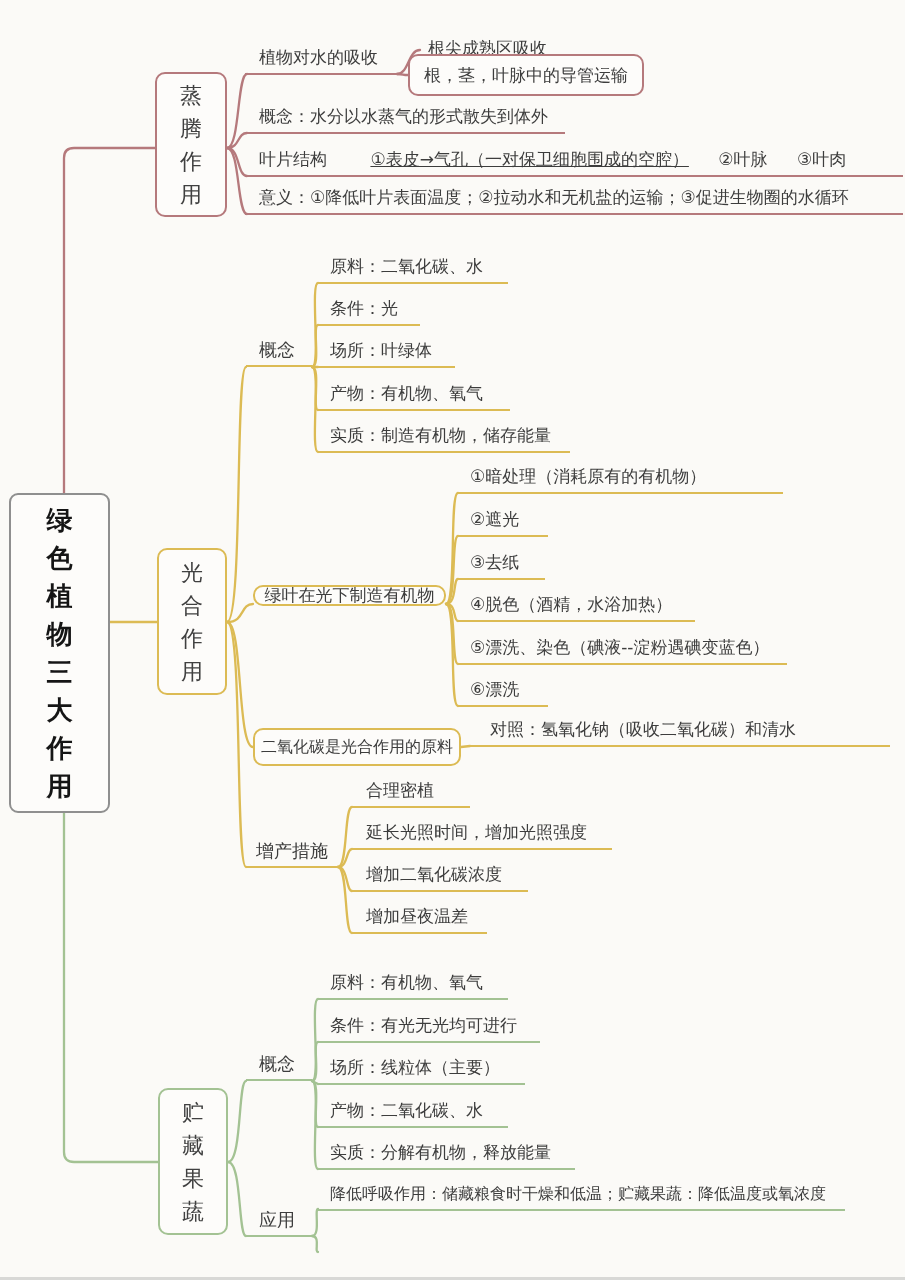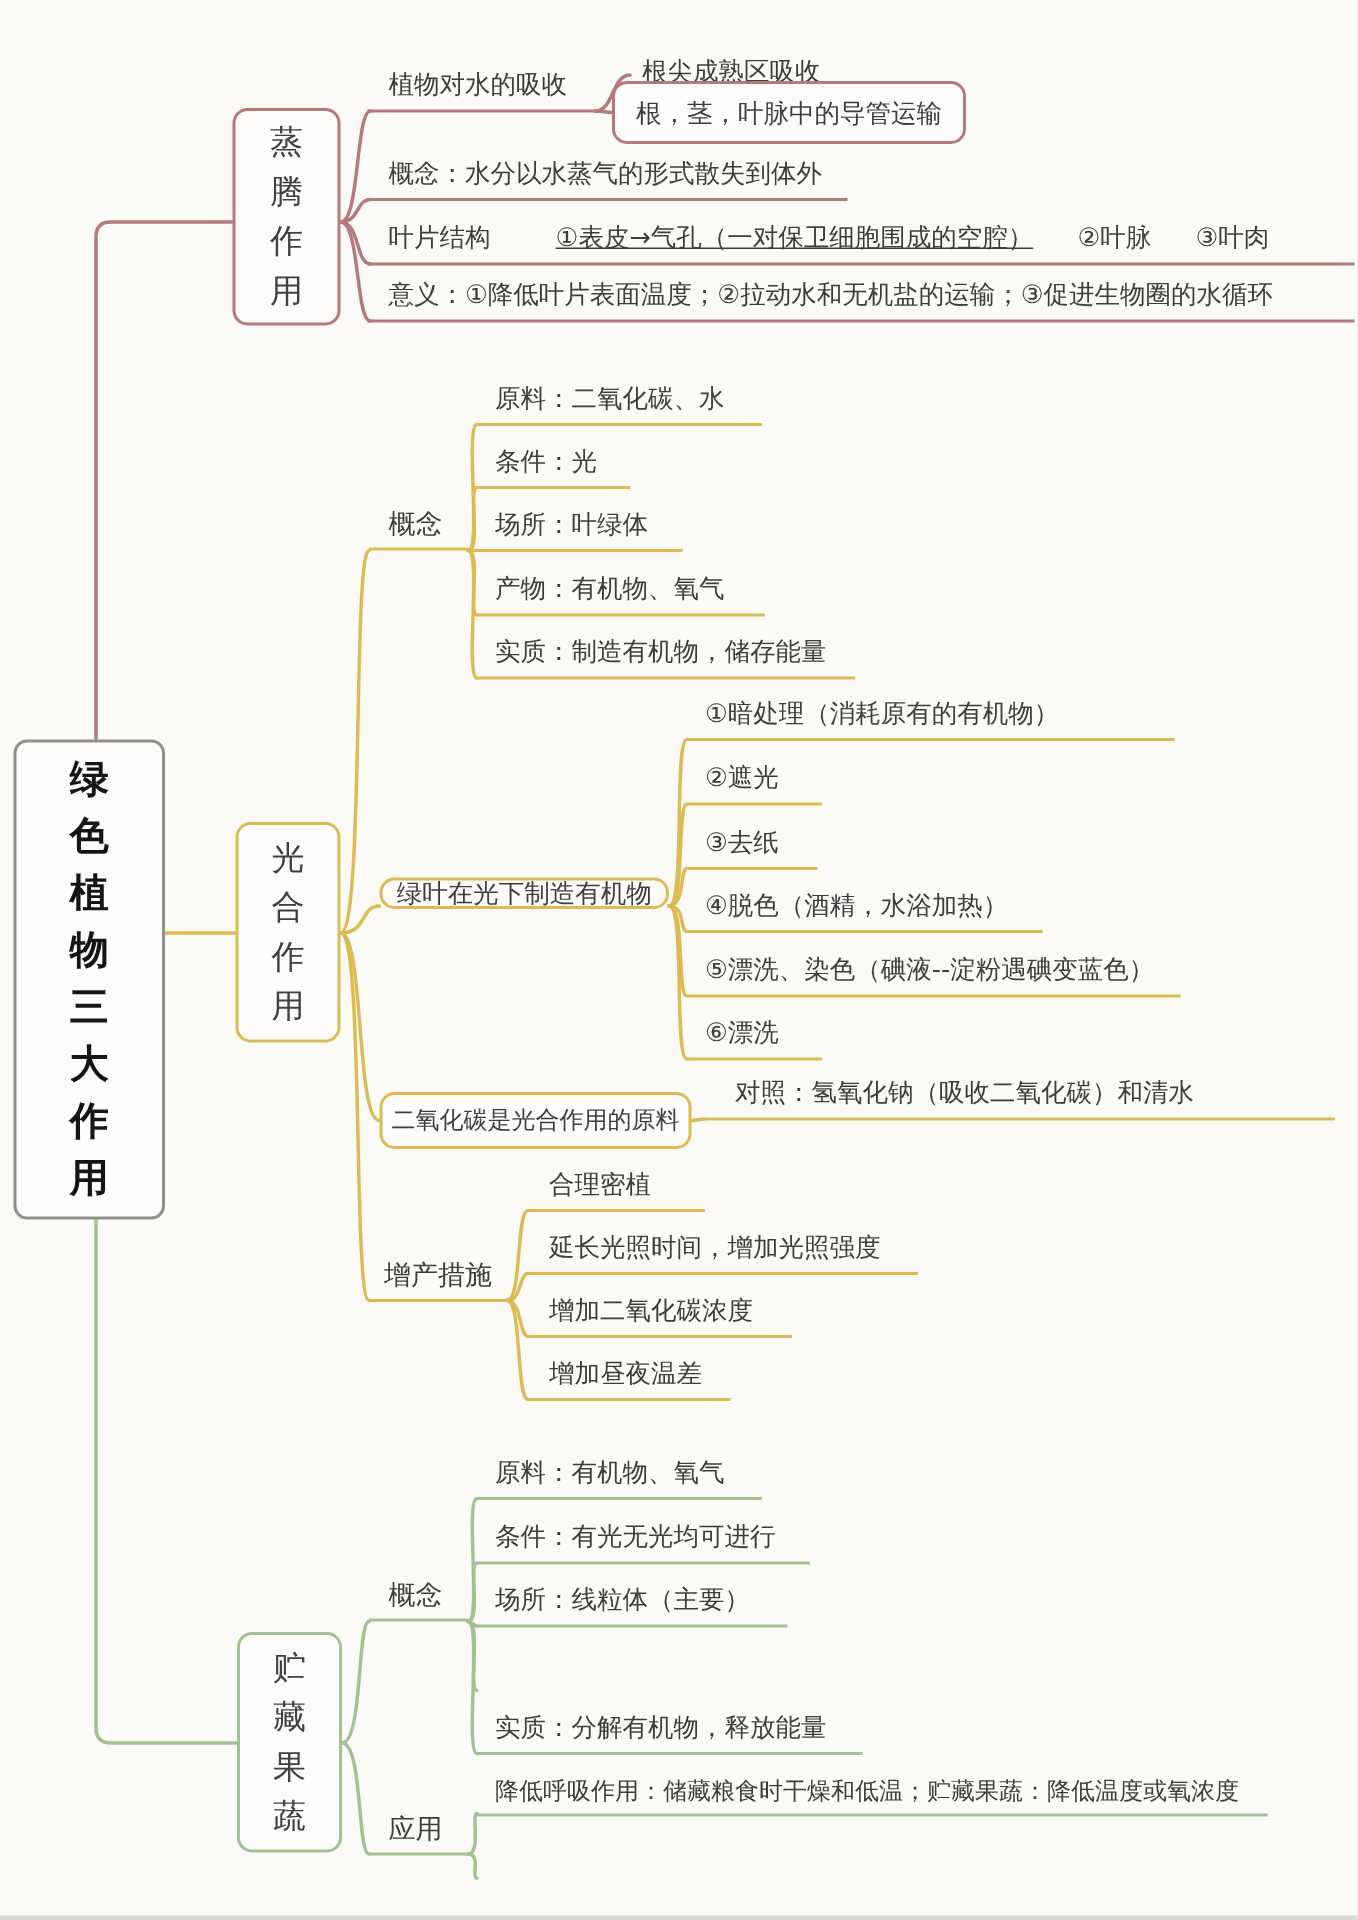--- a/index.html
+++ b/index.html
@@ -155,19 +155,20 @@
 
   <div class="bx green" style="left:158px;top:1088px;width:70px;height:147px;">
     <div class="vt topic">贮藏果蔬</div>
   </div>
 
   <div class="ln green lbl" style="left:246px;top:1053px;width:66px;padding-left:13px;">概念</div>
 
   <div class="ln green" style="left:318px;top:972px;width:190px;padding-left:12px;">原料：有机物、氧气</div>
   <div class="ln green" style="left:318px;top:1015px;width:222px;padding-left:12px;">条件：有光无光均可进行</div>
   <div class="ln green" style="left:318px;top:1057px;width:207px;padding-left:12px;">场所：线粒体（主要）</div>
+  <div class="ln green" style="left:318px;top:1100px;width:190px;padding-left:12px;">产物：二氧化碳、水</div>
   <div class="ln green" style="left:318px;top:1142px;width:257px;padding-left:12px;">实质：分解有机物，释放能量</div>
 
   <div class="ln green lbl" style="left:246px;top:1209px;width:66px;padding-left:13px;">应用</div>
 
   <div class="ln green sm" style="left:318px;top:1183px;width:527px;padding-left:12px;">降低呼吸作用：储藏粮食时干燥和低温；贮藏果蔬：降低温度或氧浓度</div>
 
 </div>
 
 </body></html>

